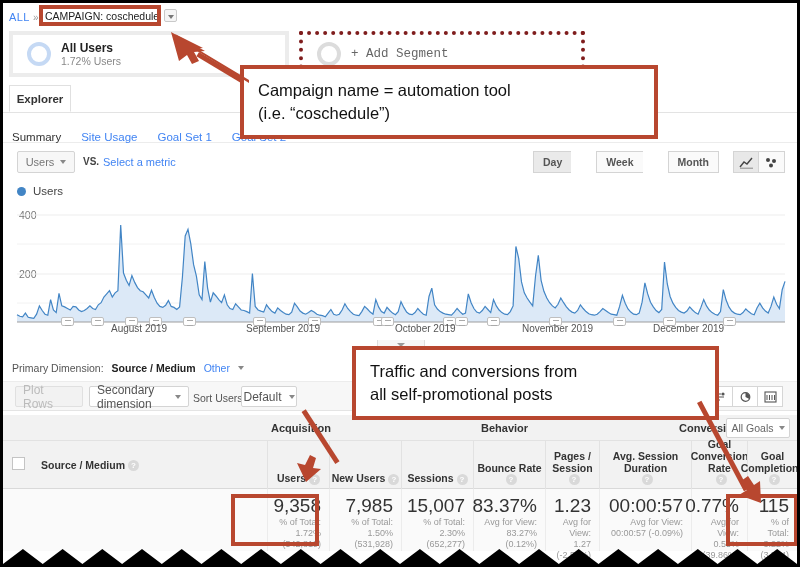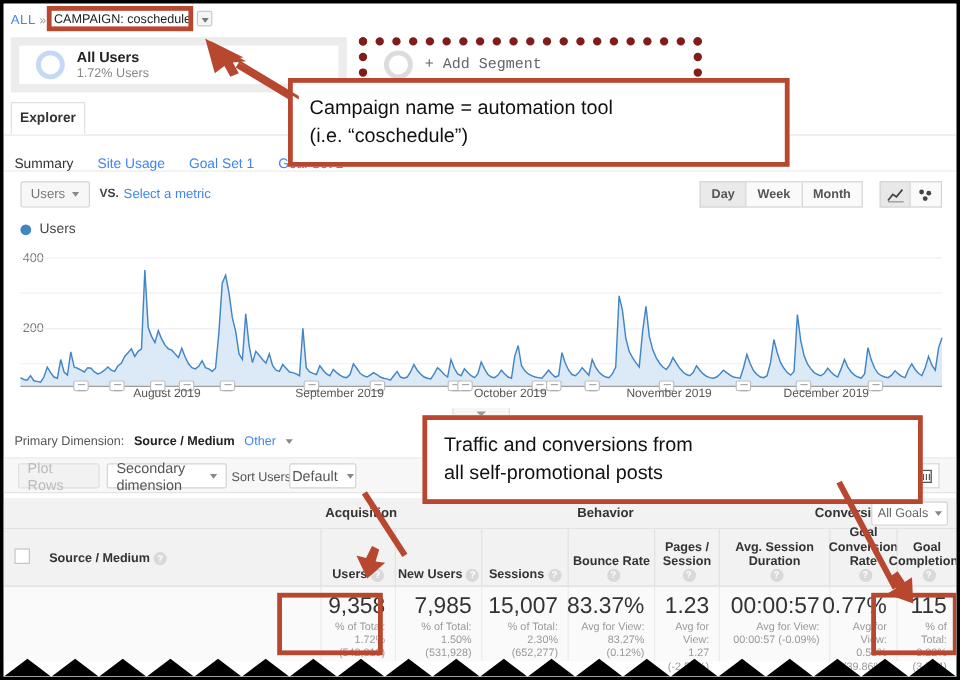--- a/index.html
+++ b/index.html
@@ -60,21 +60,21 @@
   }
   .dr-caret{
     width:0;height:0;border-left:5px solid transparent;border-right:5px solid transparent;
     border-top:5px solid #9a9a9a; display:inline-block;
   }
 
   
   .segrow { position:absolute; left:0; top:28px; width:794px; height:48px; }
   .segbox {
     position:absolute; top:0; height:46px;
-    border:7px solid #7f1d1d; border-style:dotted;
+    border:4px solid #7f1d1d; border-style:dotted;
     background:#fff;
     display:flex; align-items:center;
   }
   .segbox.allusers { left:6px; width:280px; border-style:solid; border-color:#ececec;}
   .segbox.addseg { left:296px; width:286px;font-family:Liberation Mono, monospace; }
   .donut {
     width:24px;height:24px;border-radius:50%;
     border:4px solid #c5d9f4; margin:0 10px 0 14px; flex:none;
   }
   .donut.gray { border-color:#dcdcdc; }
@@ -101,21 +101,21 @@
   .metricrow{position:absolute;left:0;top:145px;width:794px;height:32px;}
   .btn-sel{
     position:absolute;left:14px;top:3px;width:58px;height:22px;
     border:1px solid #d4d4d4;border-radius:2px;background:#f7f7f7;
     font-size:11px;color:#777;display:flex;align-items:center;justify-content:center;gap:6px;
   }
   .mini-caret{width:0;height:0;border-left:3.5px solid transparent;border-right:3.5px solid transparent;border-top:4px solid #888;}
   .vs-label{position:absolute;left:80px;top:8px;font-size:10px;font-weight:bold;color:#444;}
   .selmetric{position:absolute;left:100px;top:8px;font-size:11px;color:#4184f3;}
 
-  .granbtns{position:absolute;right:78px;top:3px;display:flex;}
+  .granbtns{position:absolute;right:78px;top:3px;display:flex;gap:25px;}
   .granbtn{
     height:22px;min-width:34px;padding:0 9px;border:1px solid #d4d4d4;border-right:none;
     background:#fafafa;font-size:10.5px;font-weight:bold;color:#555;
     display:flex;align-items:center;justify-content:center;
   }
   .granbtn:last-child{border-right:1px solid #d4d4d4;}
   .granbtn.active{background:#eaeaea;}
   .charttoggles{position:absolute;right:12px;top:3px;display:flex;}
   .ctbtn{width:26px;height:22px;border:1px solid #d4d4d4;background:#fafafa;
          display:flex;align-items:center;justify-content:center;}
@@ -468,21 +468,21 @@
 
   <div class="hl-box" style="left:36px;top:2px;width:122px;height:21px;"></div>
   <div class="hl-box" style="left:228px;top:491px;width:88px;height:52px;"></div>
   <div class="hl-box" style="left:723px;top:491px;width:72px;height:52px;"></div>
 
   <div class="callout" style="left:237px;top:62px;width:418px;height:74px;">
     <div>Campaign name = automation tool</div>
     <div>(i.e. “coschedule”)</div>
   </div>
 
-  <div class="callout" style="left:349px;top:343px;width:417px;height:74px;">
+  <div class="callout" style="left:349px;top:343px;width:367px;height:74px;">
     <div>Traffic and conversions from</div>
     <div>all self-promotional posts</div>
   </div>
 
   <svg class="torn" viewBox="0 0 794 22" preserveAspectRatio="none">
     <path id="torn-path" fill="#000" d="M794,22 L0,22 L0,22 L0.0,22 L19.9,7 L39.7,22 L59.6,7 L79.4,22 L99.3,7 L119.1,22 L139.0,7 L158.8,22 L178.7,7 L198.5,22 L218.4,7 L238.2,22 L258.1,7 L277.9,22 L297.8,7 L317.6,22 L337.5,7 L357.3,22 L377.2,7 L397.0,22 L416.9,7 L436.7,22 L456.6,7 L476.4,22 L496.3,7 L516.1,22 L536.0,7 L555.8,22 L575.7,7 L595.5,22 L615.4,7 L635.2,22 L655.1,7 L674.9,22 L694.8,7 L714.6,22 L734.5,7 L754.3,22 L774.2,7 L794.0,22 L794,22 Z"></path>
   </svg>
 
 </div>
 </div>

